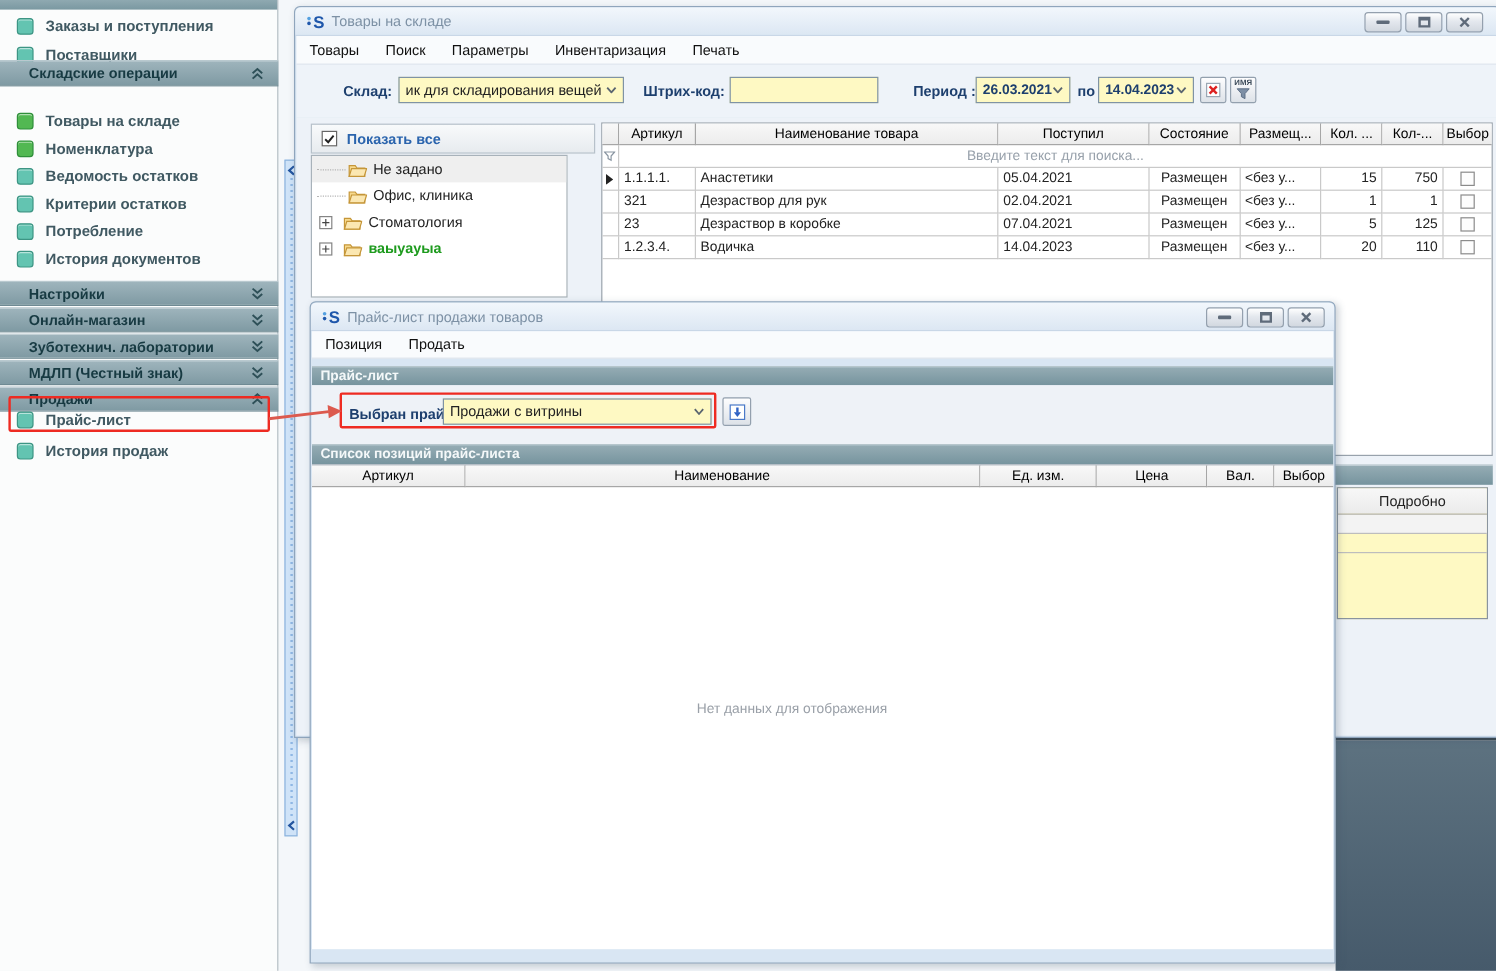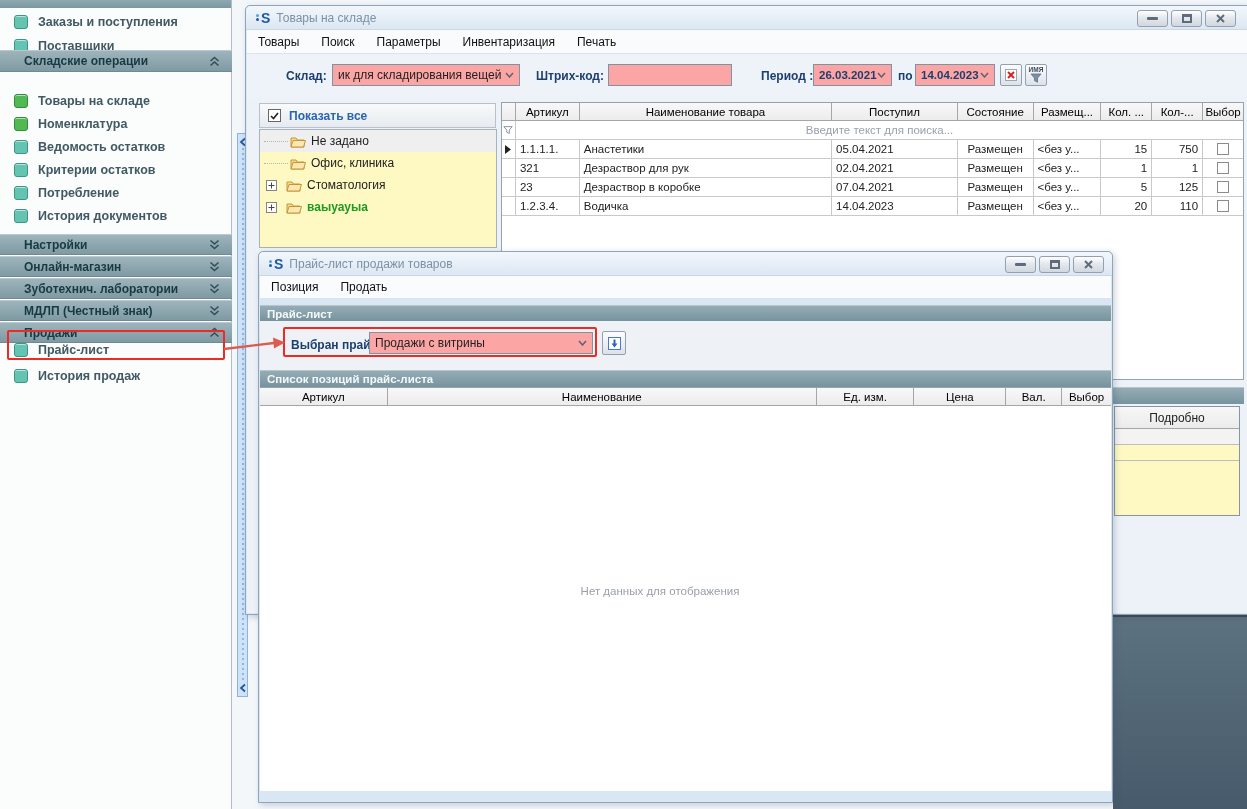--- a/index.html
+++ b/index.html
@@ -44,21 +44,21 @@
   .wtitle { color:#7d91a5; font-size:12px; }
   .wbtns { position:absolute; top:4px; display:flex; gap:3px; }
   .wbtn { width:31px; height:17px; border:1px solid #94a0ae; border-radius:3px;
           background:linear-gradient(#ffffff,#e4e8ee 45%,#d2d8e0); display:flex;
           align-items:center; justify-content:center; cursor:pointer; }
   .menubar { position:absolute; left:1px; right:1px; height:24px; background:#f9fbfd;
              border-bottom:1px solid #dbe3ec; display:flex; align-items:center; }
   .mitem { padding:0 11px; color:#111; cursor:pointer; }
 
   .lbl { font-weight:bold; color:#1d3f6e; }
-  .combo,.inputbox { position:absolute; height:22px; background:#fca5a5; border:1px solid #7f93a5;
+  .combo,.inputbox { position:absolute; height:22px; background:#fef9c3; border:1px solid #7f93a5;
              display:flex; align-items:center; }
   .combo .ctext { flex:1; padding-left:5px; white-space:nowrap; overflow:hidden; }
   .combo svg.chev { margin-right:5px; flex:none; }
   .tbtn { position:absolute; width:22px; height:22px; border:1px solid #93a0ae; border-radius:2px;
           background:linear-gradient(#fdfdfe,#dde2e8); display:flex; align-items:center;
           justify-content:center; cursor:pointer; }
 
   .teal-bar { position:absolute; background:linear-gradient(#95acb4,#76949e);
               border-top:1px solid #b6c6cc; color:#f4f8f9; font-weight:bold; font-size:11.5px;
               display:flex; align-items:center; padding-left:7px; }
@@ -262,21 +262,21 @@
 
   <div class="abs" style="left:13px;top:97px;width:237px;height:25px;background:linear-gradient(#f8fafb,#e7ebef);border:1px solid #b7c1ca;display:flex;align-items:center">
     <span style="width:13px;height:13px;margin-left:8px;background:#fff;border:1px solid #666;display:inline-flex;align-items:center;justify-content:center">
       <svg width="9" height="8" viewBox="0 0 9 8">
           <polyline points="1,4 3.5,6.5 8,1" fill="none" stroke="#222" stroke-width="1.6"></polyline>
         </svg>
     </span>
     <span style="margin-left:8px;font-weight:bold;color:#2a64ad">Показать все</span>
   </div>
 
-  <div class="abs" style="left:13px;top:123px;width:238px;height:119px;background:#fef9c3;border:1px solid #a8b2ba;overflow:hidden">
+  <div class="abs" style="left:13px;top:123px;width:214px;height:119px;background:#ffffff;border:1px solid #a8b2ba;overflow:hidden">
     <div class="tree-row" style="background:#efefef">
       <span style="width:24px;border-top:1px dotted #b5b5b5;margin-left:4px;margin-right:2px"></span>
       <svg width="16" height="13" viewBox="0 0 16 13">
           <path d="M1,3 L6,3 L7.5,5 L14,5 L14,12 L1,12 Z" fill="#f7d98c" stroke="#c59638"></path>
           <path d="M3,5.5 L15.5,5.5 L13.5,12 L1,12 Z" fill="#fbe7b1" stroke="#c59638"></path>
         </svg>
       <span style="margin-left:5px">Не задано</span>
     </div>
     <div class="tree-row">
       <span style="width:24px;border-top:1px dotted #b5b5b5;margin-left:4px;margin-right:2px"></span>

